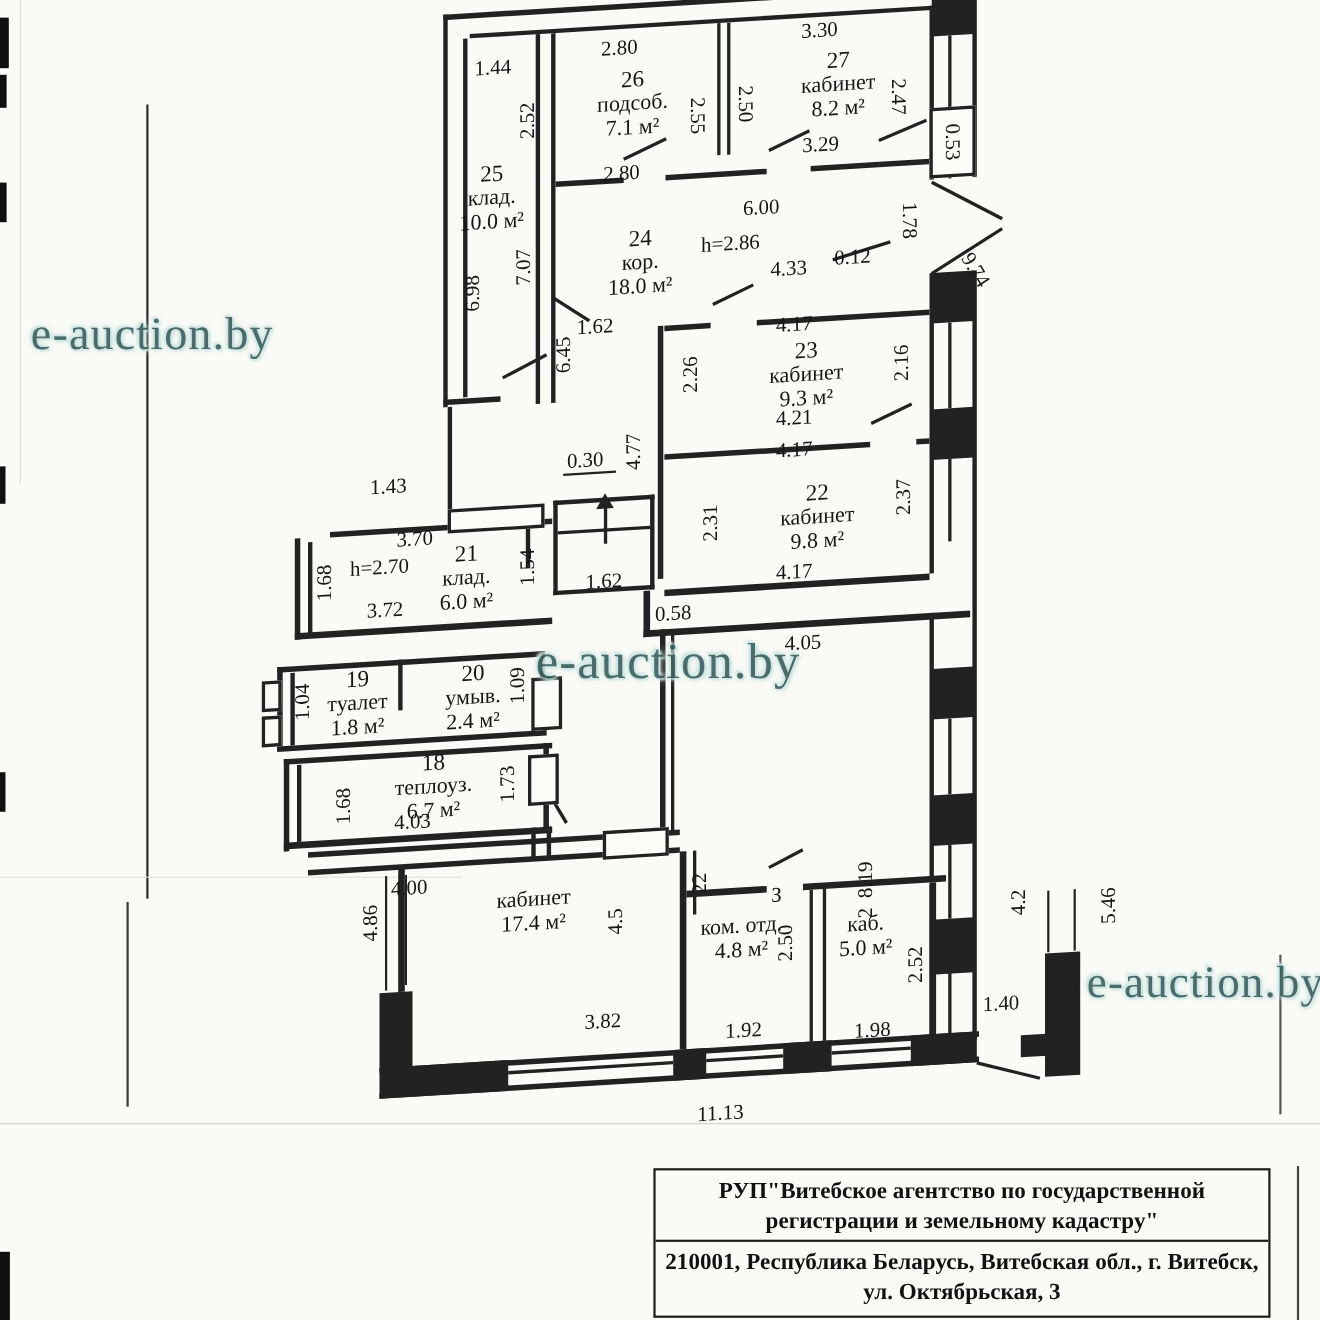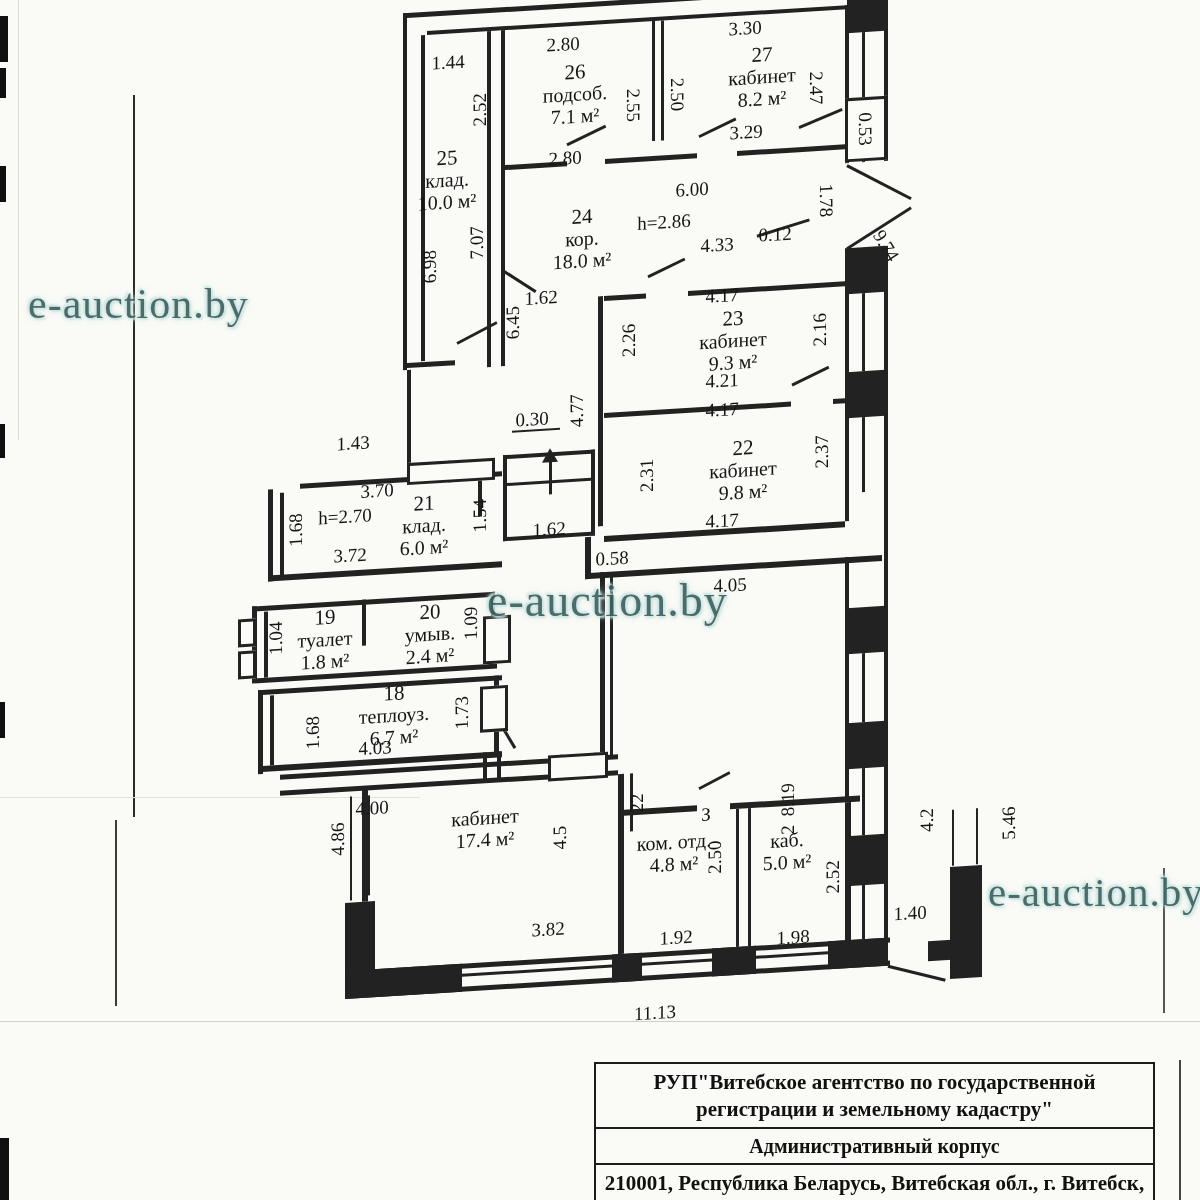--- a/index.html
+++ b/index.html
@@ -312,20 +312,19 @@
       <span class="dim v" style="left: 1009px; top: 885px;">5.46</span>
       <span class="dim " style="left: 655px; top: 1053px;">11.13</span>
     </div>
 
   <div class="wm" style="left:28px;top:280px;font-size:42px;">e-auction.by</div>
   <div class="wm" style="left:487px;top:574px;font-size:46px;">e-auction.by</div>
   <div class="wm" style="left:988px;top:868px;font-size:41px;">e-auction.by</div>
 
   <div class="tb">
     <div class="tb-row1">РУП"Витебское агентство по государственной регистрации и земельному кадастру"</div>
-    <div class="tb-row2">Административный корпус</div>
     <div class="tb-row3">
       <div>210001, Республика Беларусь, Витебская обл., г. Витебск,</div>
       <div>ул. Октябрьская, 3</div>
     </div>
   </div>
 
 </div>
 
 </body></html>

